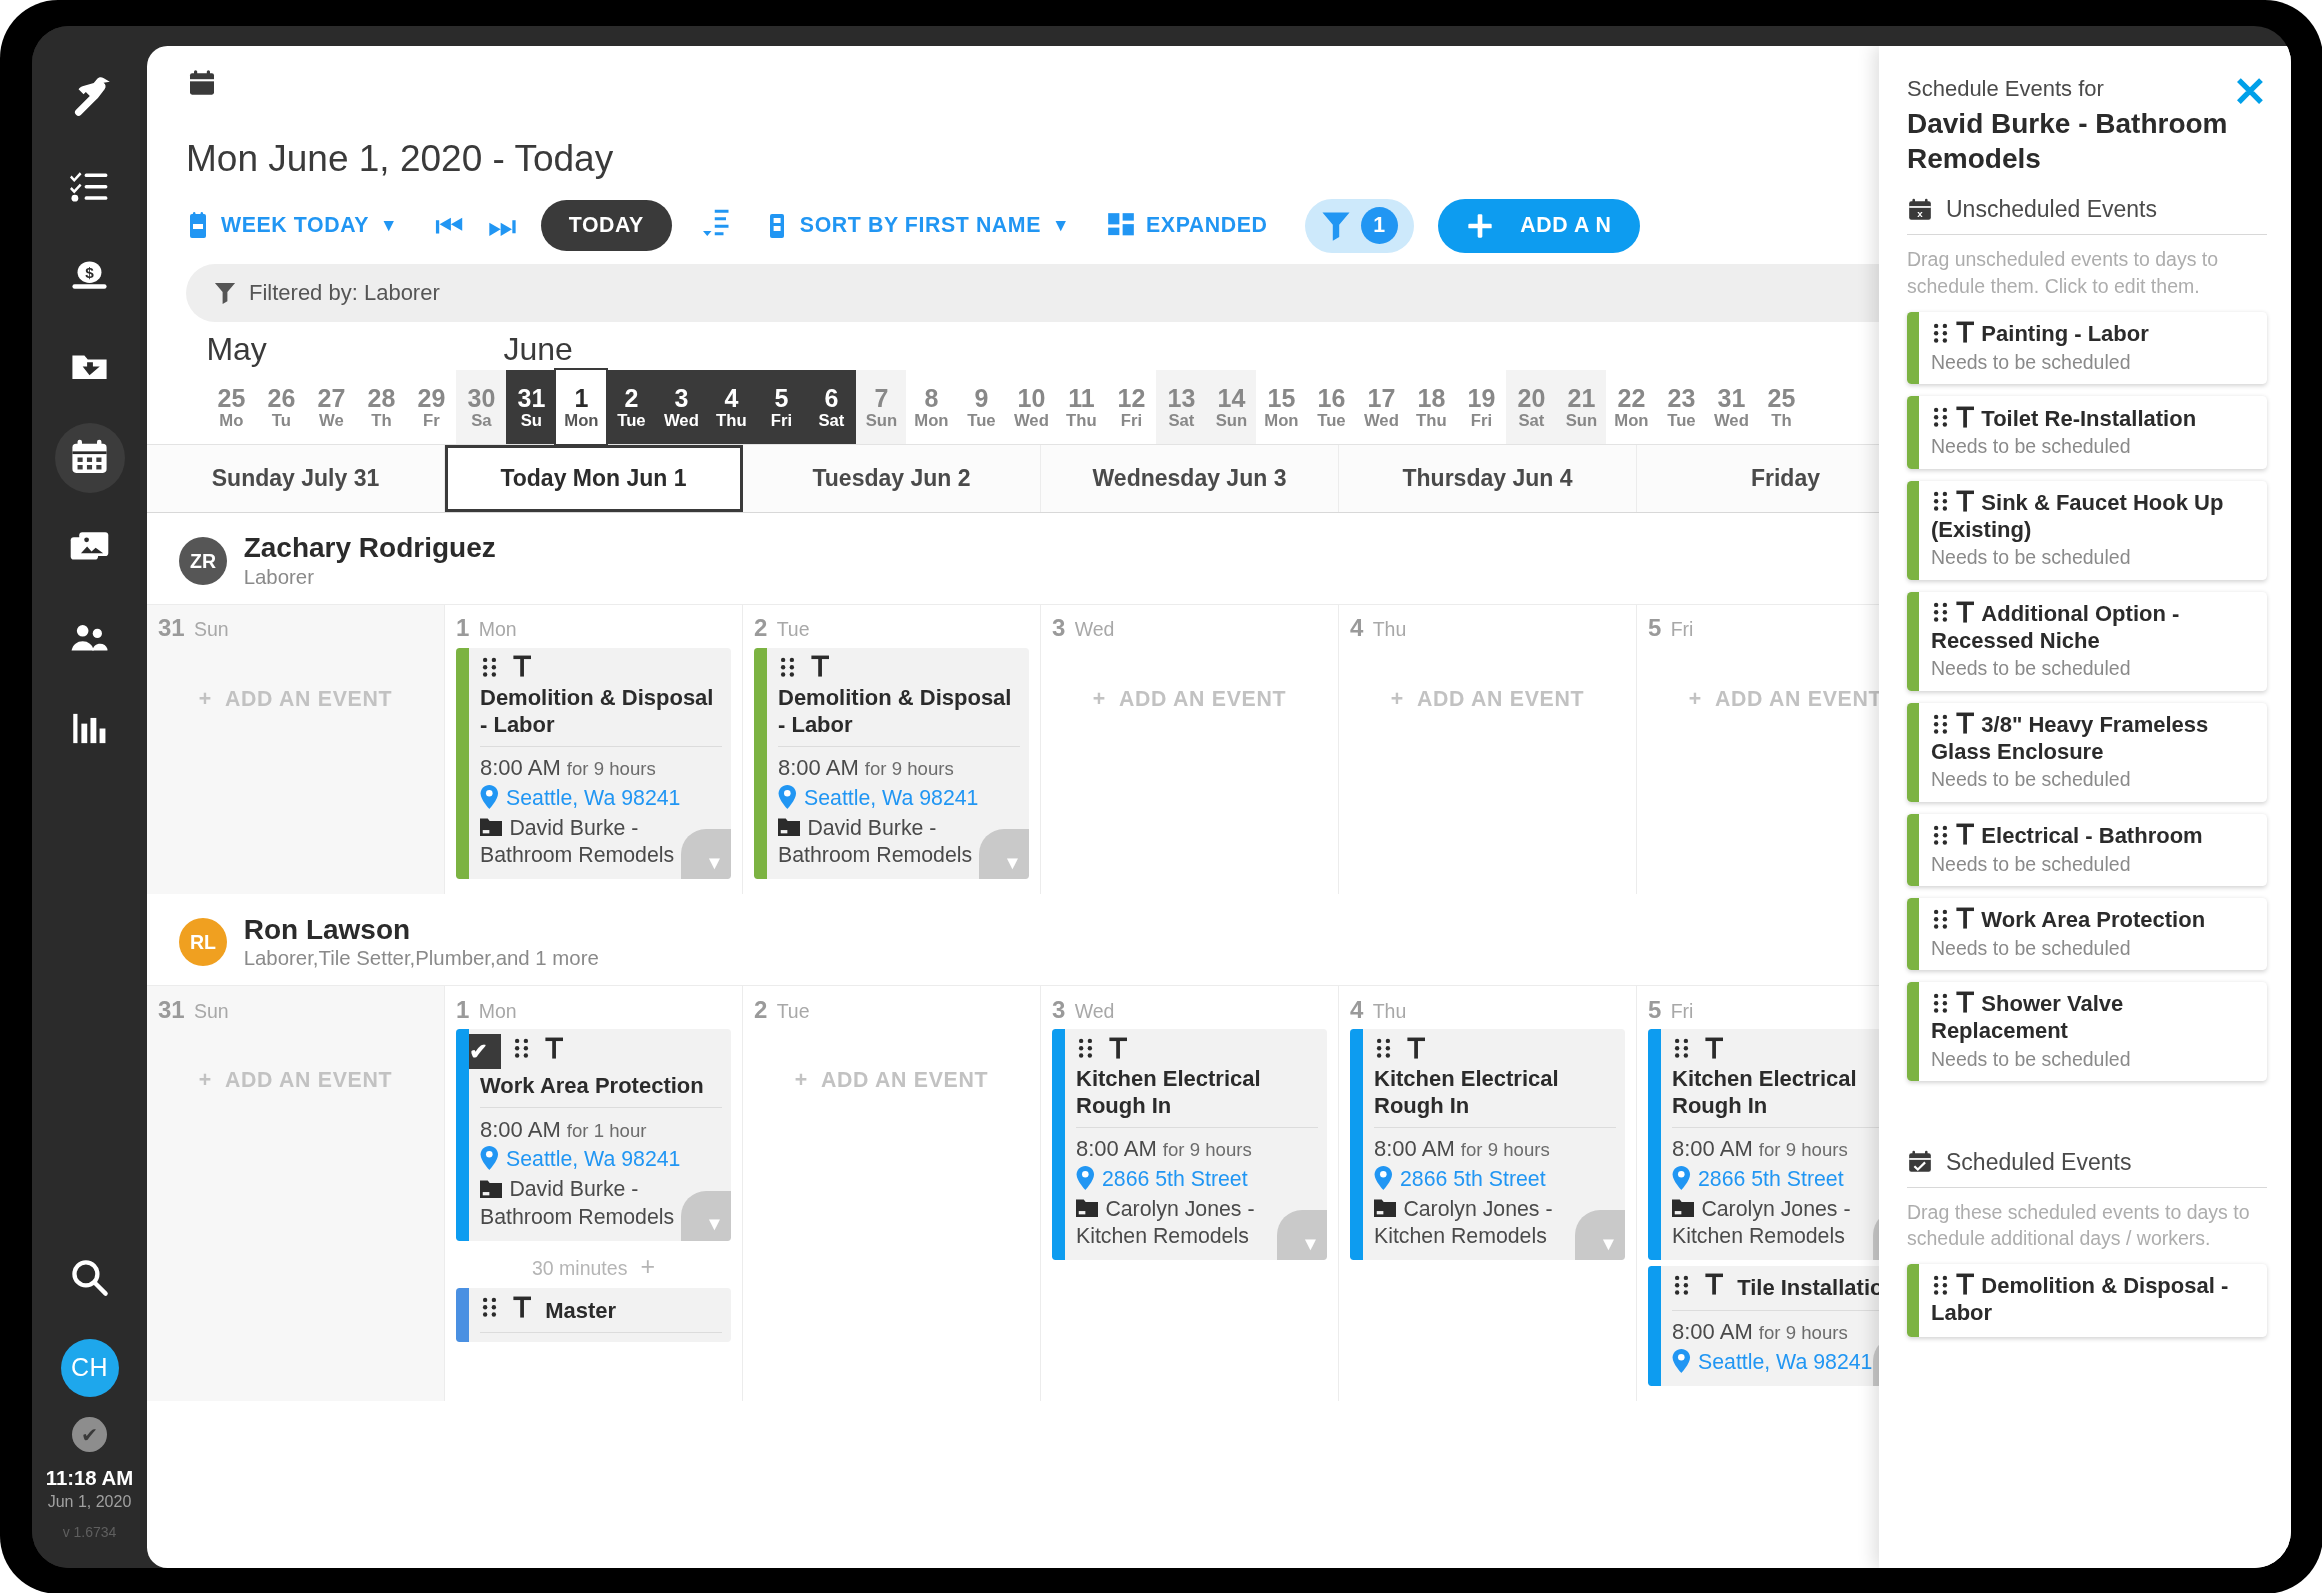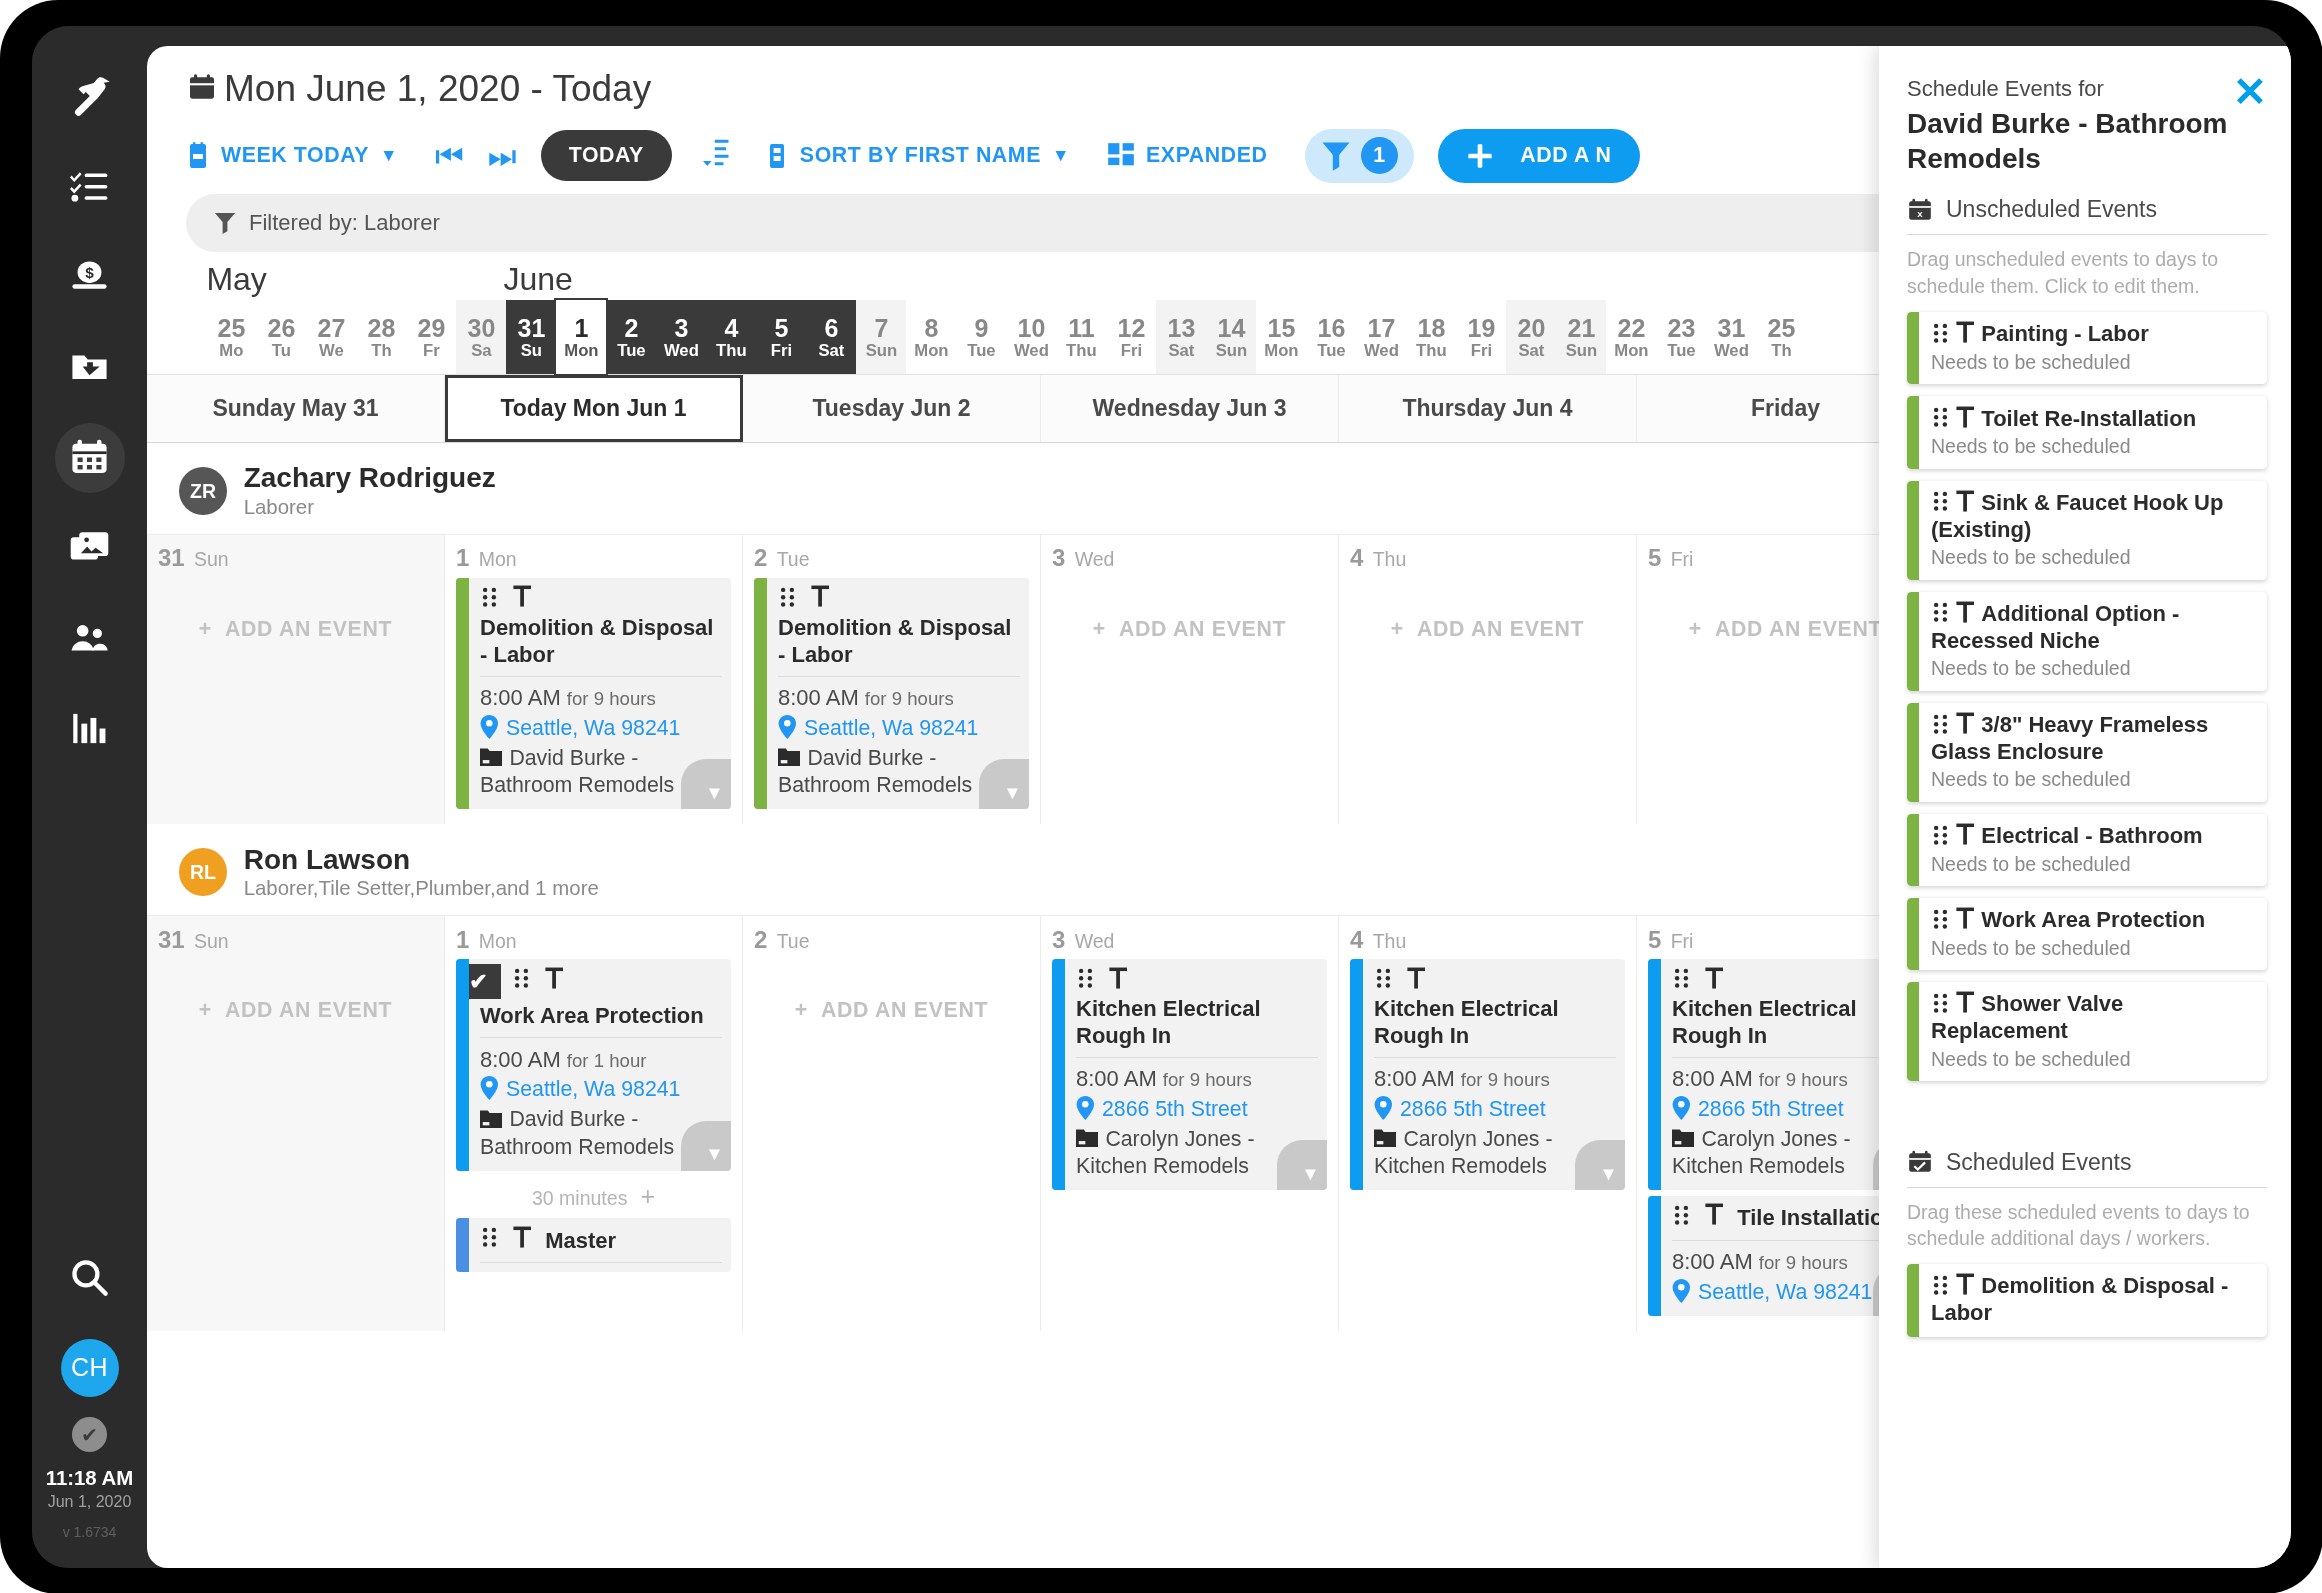--- a/index.html
+++ b/index.html
@@ -64,21 +64,21 @@
   #app {
     flex: 1 1 auto; position: relative;
     background: #ffffff;
     border-radius: 20.4px 0 0 20.4px;
     overflow: hidden;
     display: flex; flex-direction: column;
     margin-top: 20.4px;
   }
   
   #header { padding: 22px 0 0 39px; flex: 0 0 auto; }
-  #title-row { display: flex; align-items: center; gap: 6px; }
+  #title-row { display: flex; align-items: flex-start; gap: 35px; flex-direction: column; }
   #page-title { font-size: 37px; color: #3a3a3a; font-weight: normal; }
   #toolbar {
     display: flex; align-items: center; gap: 0px;
     margin-top: 13px; height: 65px;
     white-space: nowrap;
   }
   .tb-item {
     display: flex; align-items: center; gap: 11px;
     color: #2196f3; font-size: 21.3px; font-weight: bold;
     letter-spacing: 0.6px; margin-right: 37px;
@@ -514,21 +514,21 @@
             </div>
             <div class="dcell ">
               <div class="num">25</div>
               <div class="dow">Th</div>
             </div>
           </div>
     </div>
 
     <div id="gridwrap">
       <div id="dayheader">
-            <div class="dayhead">Sunday May 31</div>
+            <div class="dayhead">Sunday July 31</div>
             <div class="dayhead today-head">Today Mon Jun 1</div>
             <div class="dayhead">Tuesday Jun 2</div>
             <div class="dayhead">Wednesday Jun 3</div>
             <div class="dayhead">Thursday Jun 4</div>
             <div class="dayhead">Friday</div>
           </div>
       <div id="workers">
             <div class="worker-head">
               <div class="wavatar" style="background:#565656">ZR</div>
               <div>

